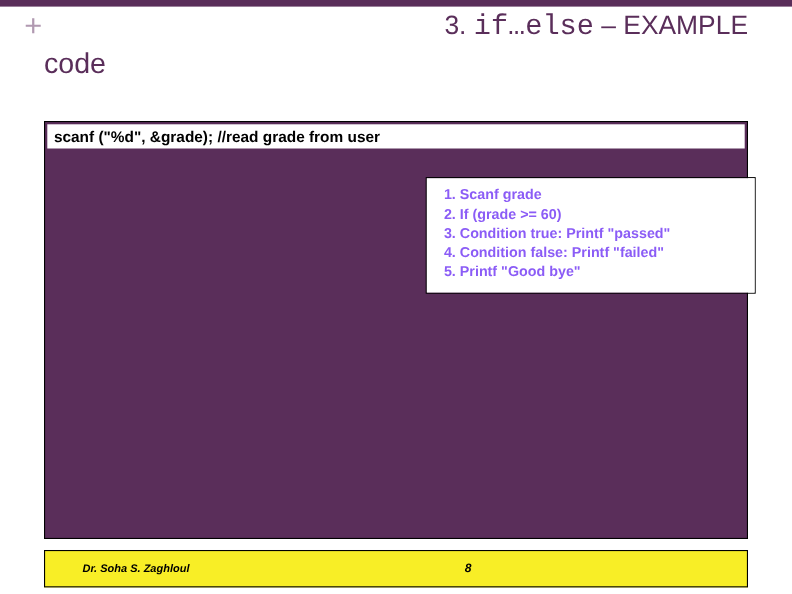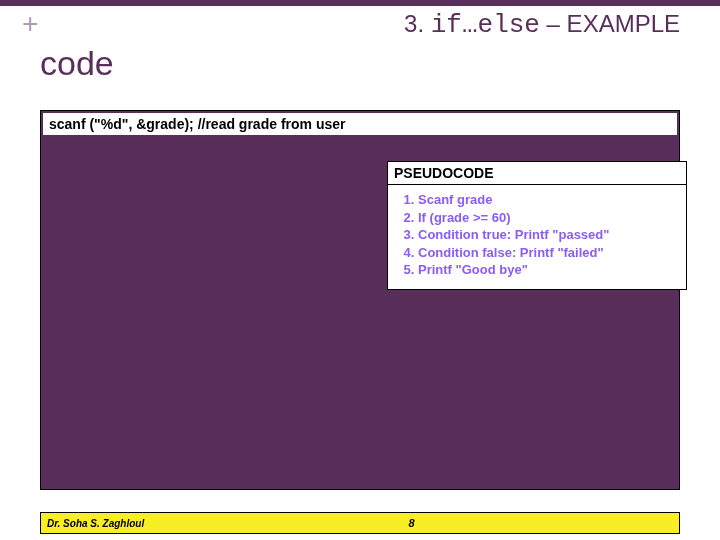--- a/index.html
+++ b/index.html
@@ -18,21 +18,21 @@
   .title-block {
     position: absolute; top: 8px; left: 40px; right: 40px;
   }
   .title-line1 {
     font-size: 24px; color: #5a2e5a; font-weight: 400;
     line-height: 1.3;
     text-align: right;
   }
   .title-line1 .code-part { font-family: "Courier New", monospace; font-size: 26px; }
   .title-line2 {
-    font-size: 34px; color: #5a2e5a; font-weight: 400;
+    font-size: 26px; color: #5a2e5a; font-weight: 400;
     line-height: 1.2;
     padding-left: 0;
   }
   .main-box {
     position: absolute;
     top: 110px; left: 40px;
     width: 640px; height: 380px;
     background: #5a2e5a;
     border: 1px solid #000;
   }
@@ -69,25 +69,26 @@
   }
   .pseudo-body ol {
     list-style: decimal;
     padding-left: 22px;
   }
   .pseudo-body li { line-height: 1.35; }
   .footer {
     position: absolute;
     bottom: 6px; left: 40px;
     width: 640px;
-    height: 22px;
+    height: 34px;
     background: #f8ee26;
     border: 1px solid #000;
     display: flex;
     align-items: center;
+    padding-left: 28px;
   }
   .footer-author {
     font-style: italic; font-weight: 700;
     font-size: 10px; color: #000;
     padding-left: 6px;
     flex: 0 0 auto;
   }
   .footer-page {
     font-style: italic; font-weight: 700;
     font-size: 11px; color: #000;
@@ -109,21 +110,20 @@
     </div>
     <div class="title-line2">code</div>
   </div>
 
   <div class="main-box">
     <div class="code-row">
       <span class="mono">scanf ("%d", &amp;grade); //read grade from user</span>
     </div>
 
     <div class="pseudo-box">
-      <div class="pseudo-title">PSEUDOCODE</div>
       <div class="pseudo-body">
         <ol>
           <li>Scanf grade</li>
           <li>If (grade &gt;= 60)</li>
           <li>Condition true: Printf "passed"</li>
           <li>Condition false: Printf "failed"</li>
           <li>Printf "Good bye"</li>
         </ol>
       </div>
     </div>

